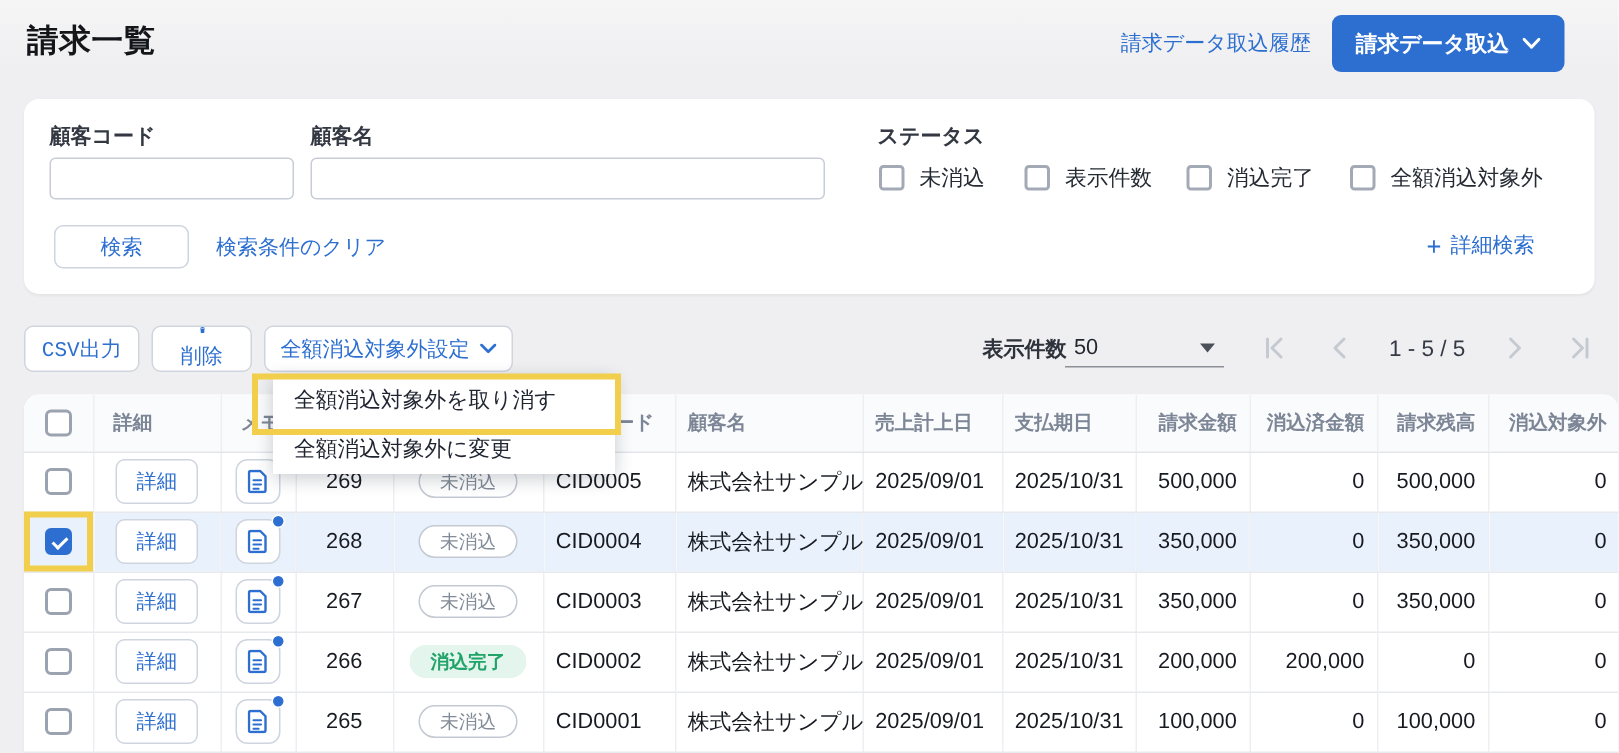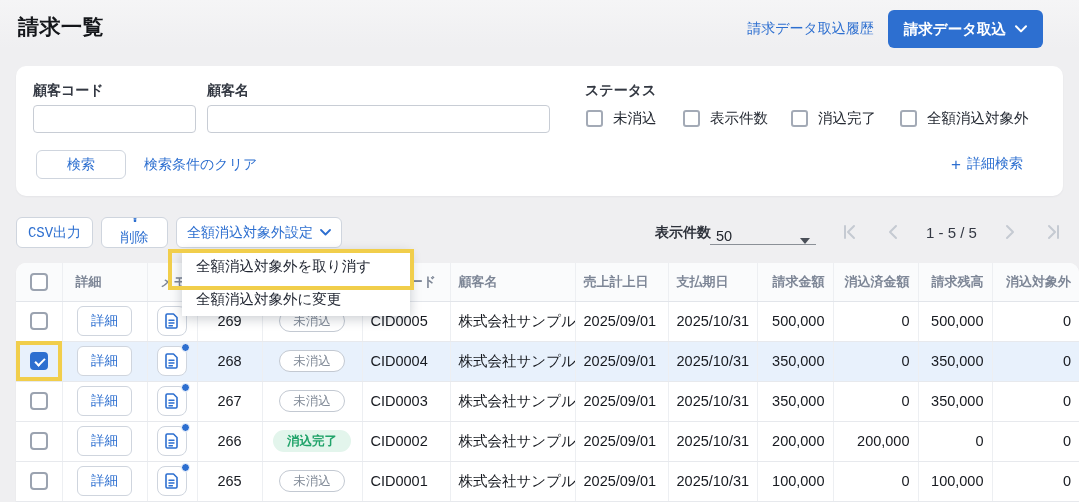--- a/index.html
+++ b/index.html
@@ -45,21 +45,21 @@
     background:#fff;border:1px solid var(--border);border-radius:6px;color:var(--primary);
     font-size:14px;font-family:Liberation Mono, monospace;cursor:pointer;display:inline-flex;align-items:center;justify-content:center;gap:7px;
   }
   .advanced{display:flex;align-items:center;gap:6px;color:var(--primary);font-size:14px;cursor:pointer;}
   .plus{font-size:17px;line-height:1;font-weight:400;}
 
   
   .tb-btn{height:31px;}
   .page-size-label{left:655px;top:224px;font-size:14px;font-weight:700;color:#2E323B;}
   .page-size{left:710px;top:219px;width:106px;height:26px;border-bottom:1px solid #8B9097;
-    display:flex;align-items:flex-end;justify-content:space-between;padding:0 6px;cursor:pointer;font-size:14.5px;color:#23272F;}
+    display:flex;align-items:center;justify-content:space-between;padding:0 6px;cursor:pointer;font-size:14.5px;color:#23272F;}
   .caret{width:0;height:0;border-left:5px solid transparent;border-right:5px solid transparent;border-top:6px solid #4A4F58;}
   .pagination{left:840px;top:218px;width:223px;height:28px;display:flex;align-items:center;justify-content:space-between;}
   .pg-icon{width:20px;height:20px;cursor:pointer;flex:none;}
   .pg-info{font-size:15px;color:#343944;}
 
   
   .table-wrap{left:16px;top:263px;width:1063px;background:#fff;border-radius:10px 10px 0 0;overflow:hidden;
     box-shadow:0 1px 2px rgba(30,40,60,.05);}
   table{width:1063px;table-layout:fixed;border-collapse:collapse;}
   th{height:38px;background:#FAFBFC;font-size:13px;font-weight:700;color:var(--muted);

